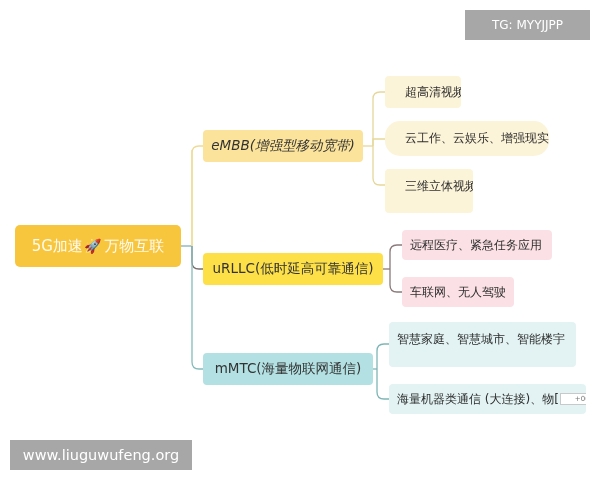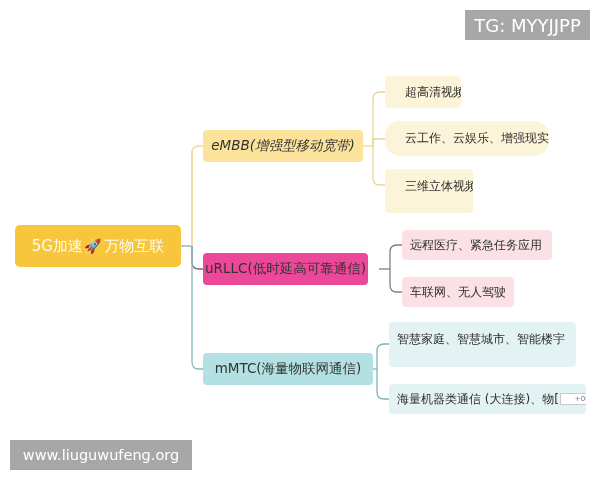--- a/index.html
+++ b/index.html
@@ -41,21 +41,21 @@
       font-size: 14px;
       color: #d9763a;
     }
     .branch {
       height: 32px;
       font-size: 13.5px;
       padding: 0 9px;
       justify-content: center;
     }
     .b-embb { left: 203px; top: 130px; width: 160px; background: #fbe39b; font-style: italic; }
-    .b-urllc { left: 203px; top: 253px; width: 165px; background: #ec4899; }
+    .b-urllc { left: 203px; top: 253px; width: 180px; background: #fde047; }
     .b-mmtc { left: 203px; top: 353px; width: 170px; background: #b3e1e3; }
 
     .leaf {
       font-size: 12px;
       padding: 0 8px;
       color: #2e2e2e;
     }
     .leaf.top-align { align-items: flex-start; padding-top: 9px; }
     .l-embb { background: #fcf4d9; padding-left: 20px; }
     .l-urllc { background: #fbe1e5; }
@@ -80,21 +80,21 @@
       color: #777777;
       padding: 0 14px;
       line-height: 10px;
       vertical-align: middle;
     }
 
     .watermark {
       position: absolute;
       background: #a7a7a7;
       color: #ffffff;
-      font-size: 18px;
+      font-size: 12px;
       display: flex;
       align-items: center;
       justify-content: center;
       box-sizing: border-box;
     }
     .wm-top { left: 465px; top: 10px; width: 125px; height: 30px; }
     .wm-bottom { left: 10px; top: 440px; width: 182px; height: 30px; font-size: 14.5px; }
 
     svg.connectors {
       position: absolute;

